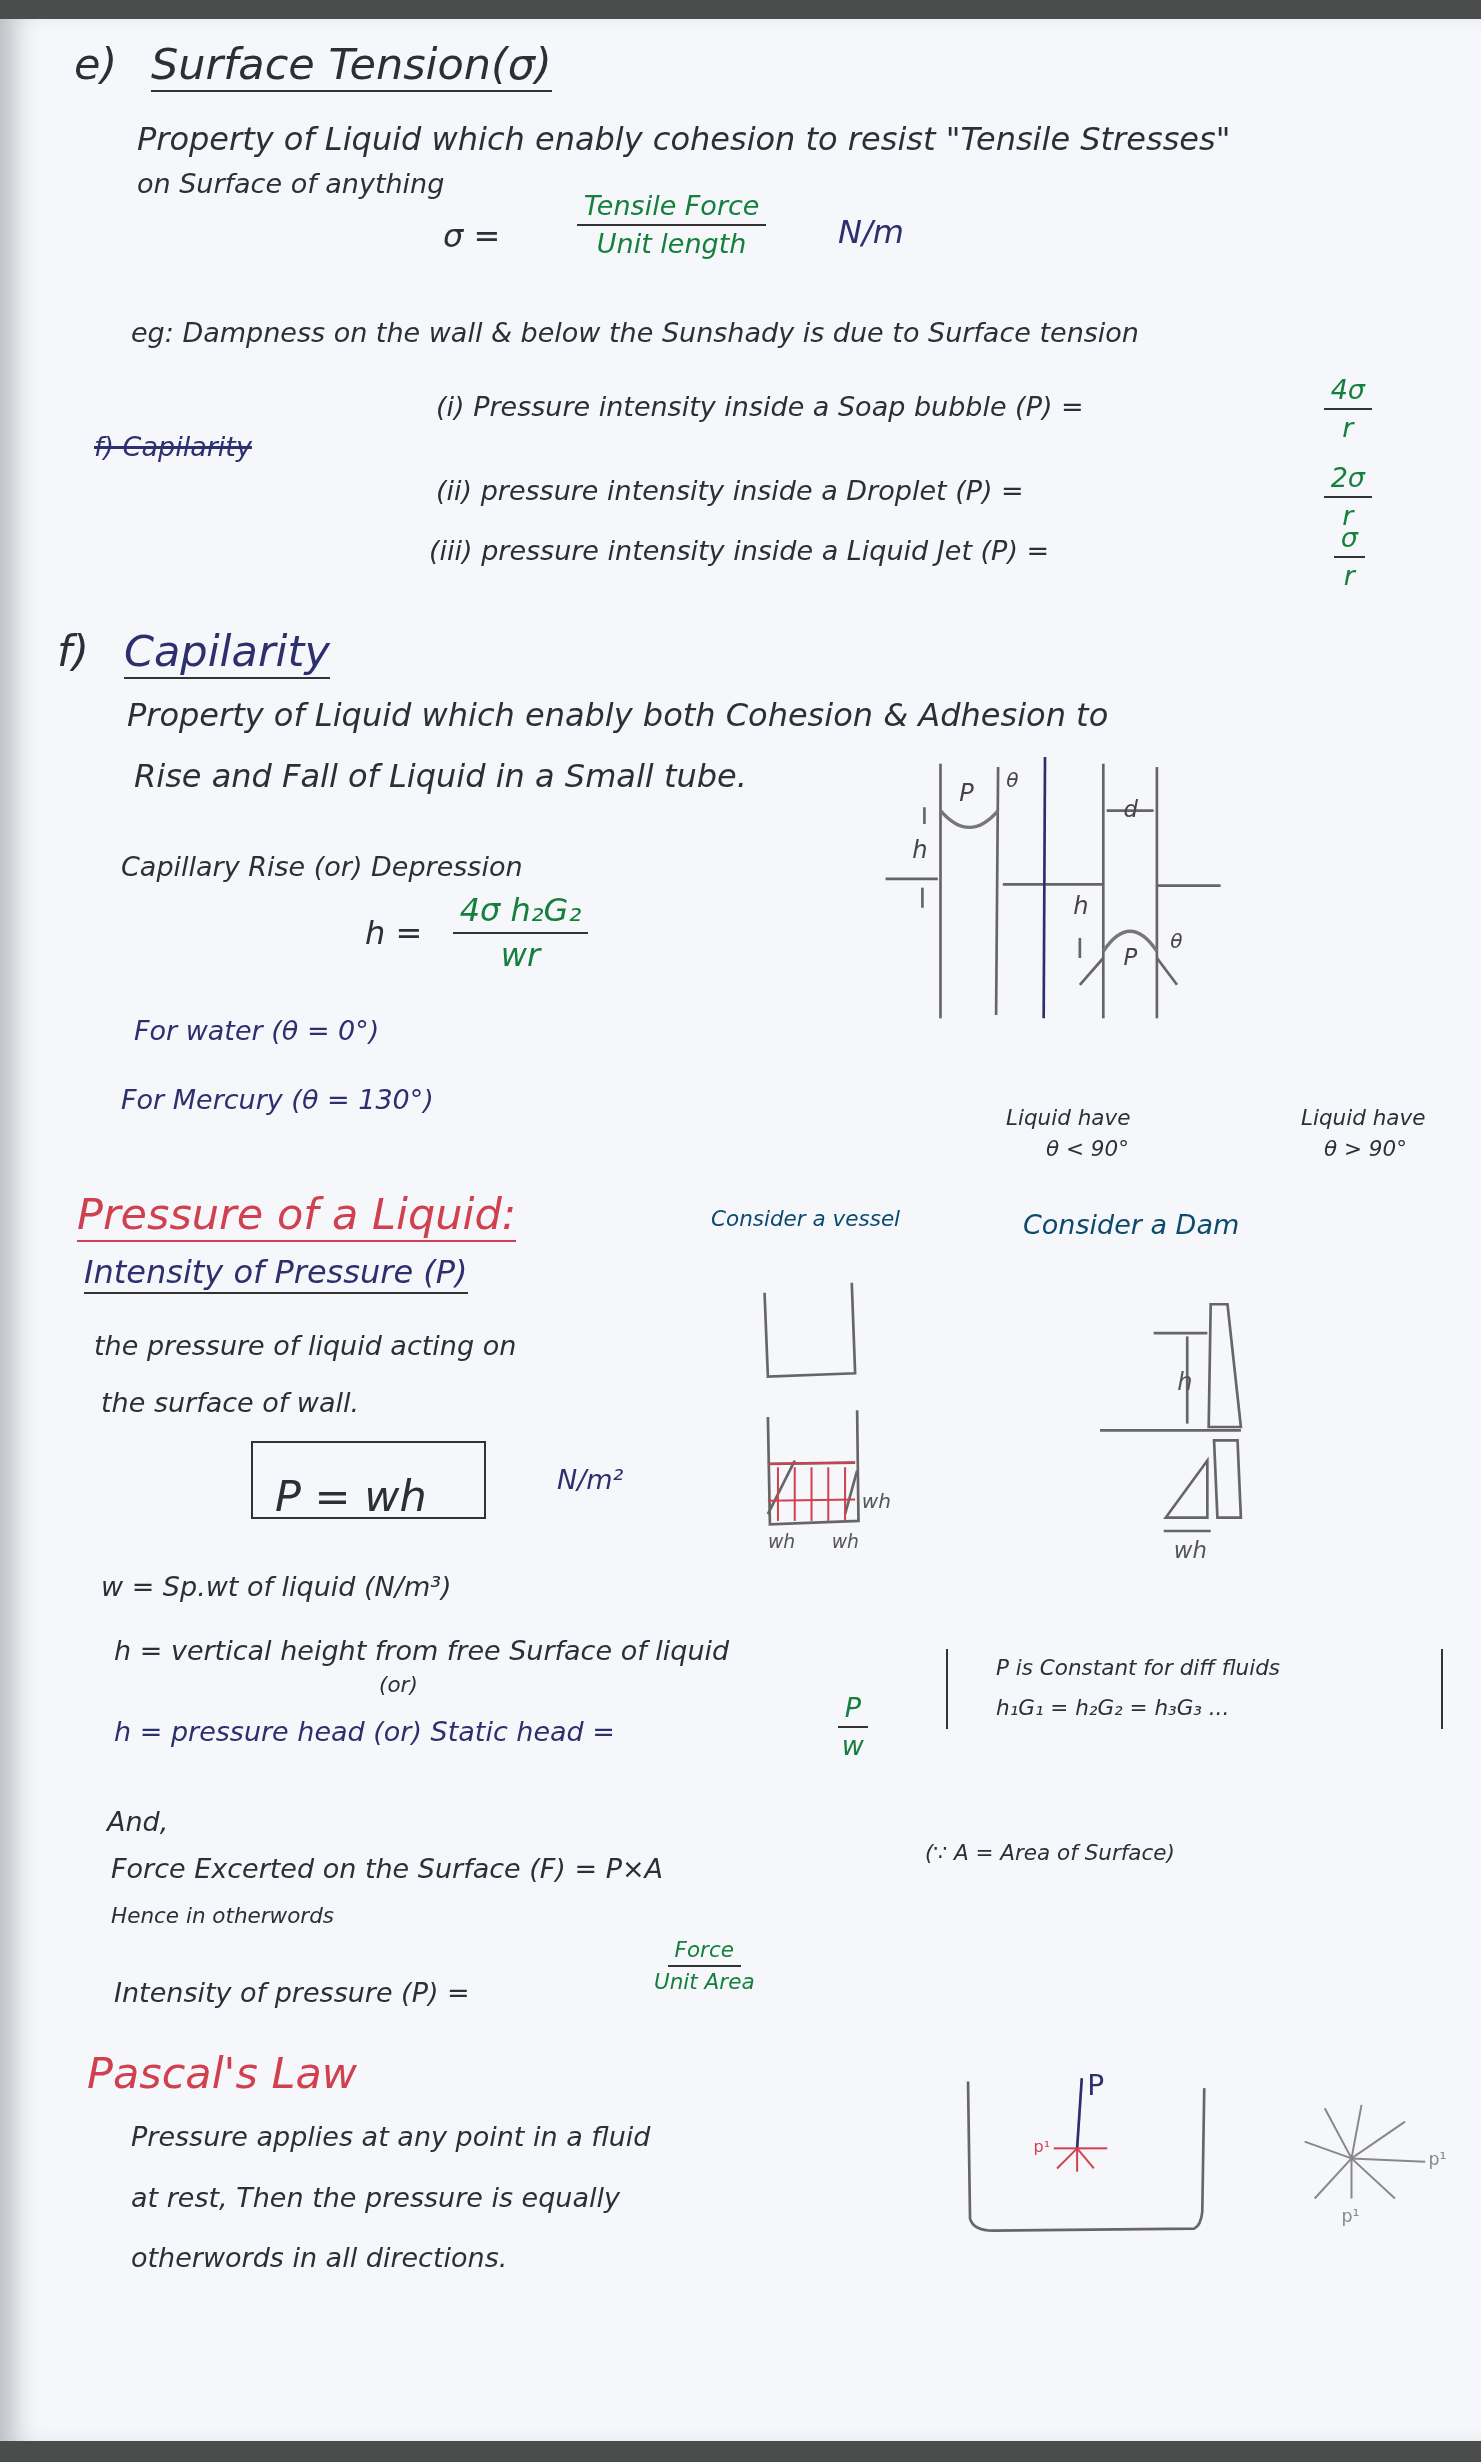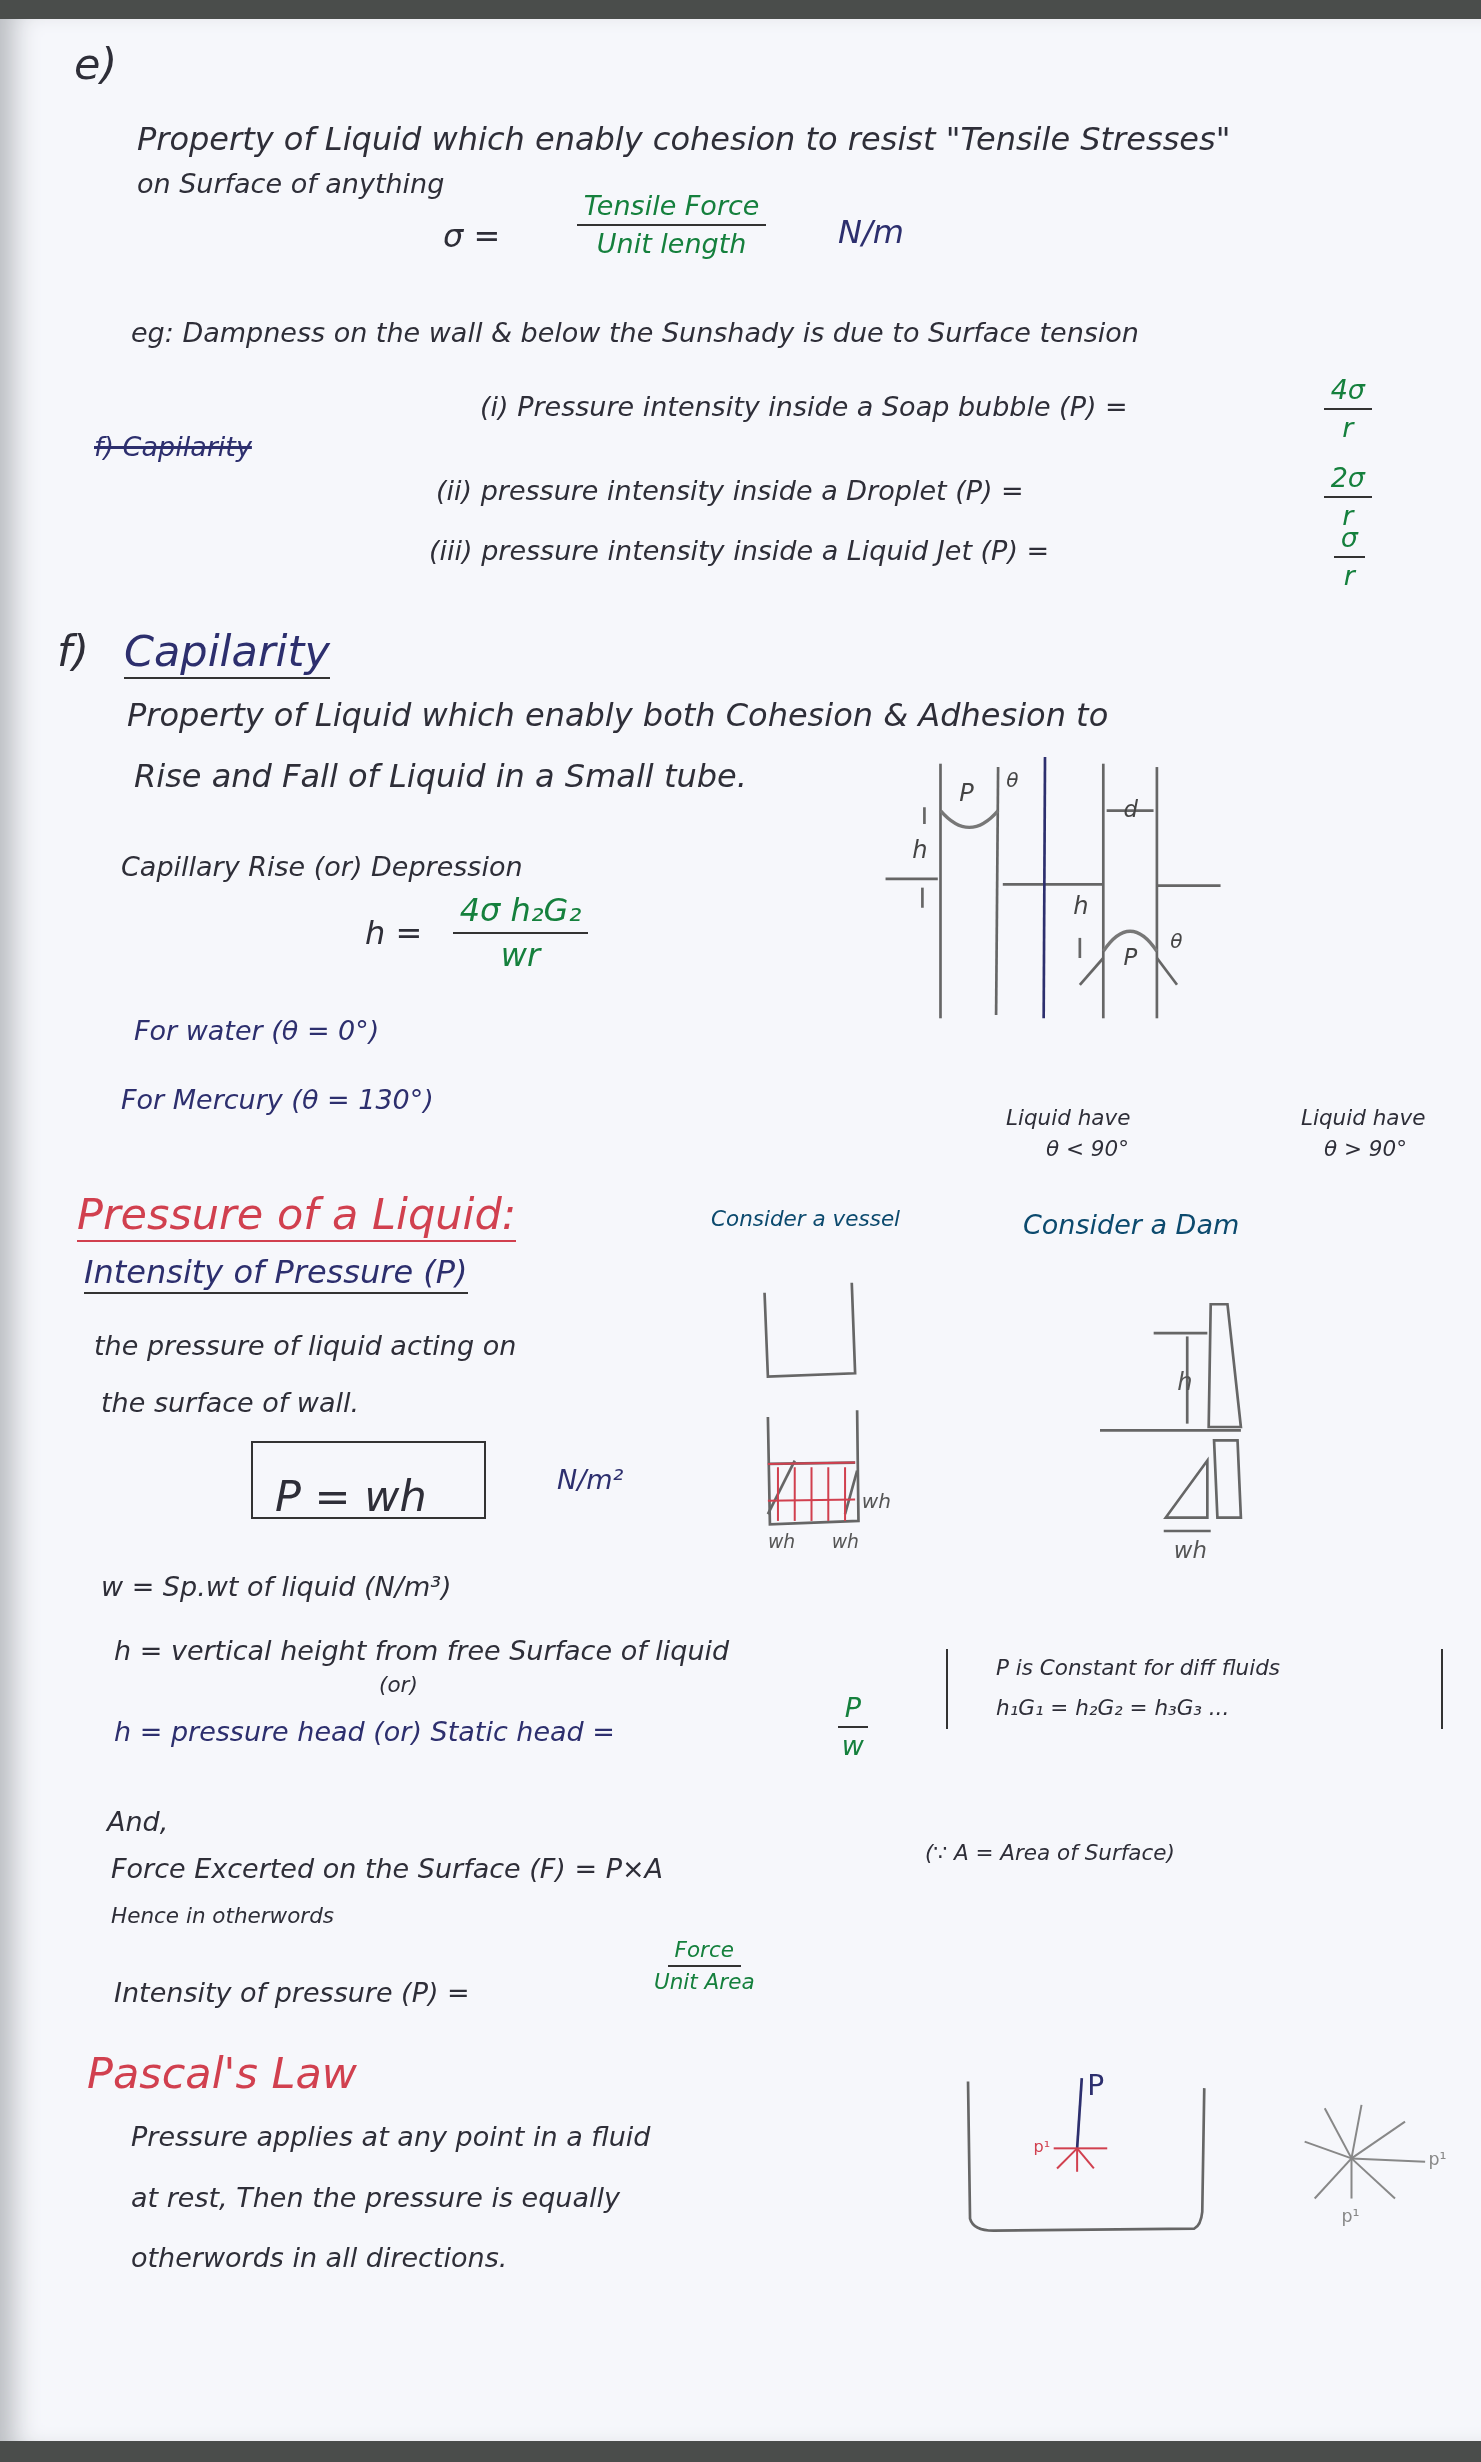--- a/index.html
+++ b/index.html
@@ -22,33 +22,34 @@
   .strike{text-decoration:line-through;text-decoration-thickness:2.7px;text-align:right;}
   .box{position:absolute;border:2.7px solid #333;}
   svg{position:absolute;overflow:visible;}
 </style>
 </head>
 <body>
 
 <div class="page">
 
   <div class="t h1" style="left:74px;top:20px;">e)</div>
+  <div class="t h1 ul" style="left:151px;top:20px;">Surface Tension(σ)</div>
   <div class="t body" style="left:137px;top:101px;">Property of Liquid which enably cohesion to resist "Tensile Stresses"</div>
   <div class="t sm" style="left:137px;top:149px;">on Surface of anything</div>
   <div class="t body" style="left:443px;top:198px;">σ =</div>
   <div class="frac sm" style="left:577px;top:171px;">
     <span class="num">Tensile Force</span>
     <span class="den">Unit length</span>
   </div>
   <div class="t body blue" style="left:838px;top:194px;">N/m</div>
 
   <div class="t sm" style="left:131px;top:298px;">eg: Dampness on the wall &amp; below the Sunshady is due to Surface tension</div>
   <div class="t sm blue strike" style="left:94px;top:412px;">f) Capilarity</div>
 
-  <div class="t sm" style="left:436px;top:372px;margin-left:44px;">(i) Pressure intensity inside a Soap bubble (P) =</div>
+  <div class="t sm" style="left:436px;top:372px;">(i) Pressure intensity inside a Soap bubble (P) =</div>
   <div class="frac sm" style="left:1324px;top:355px;">
     <span class="num">4σ</span>
     <span class="den">r</span>
   </div>
   <div class="t sm" style="left:436px;top:456px;">(ii) pressure intensity inside a Droplet (P) =</div>
   <div class="frac sm" style="left:1324px;top:443px;">
     <span class="num">2σ</span>
     <span class="den">r</span>
   </div>
   <div class="t sm" style="left:429px;top:516px;">(iii) pressure intensity inside a Liquid Jet (P) =</div>

